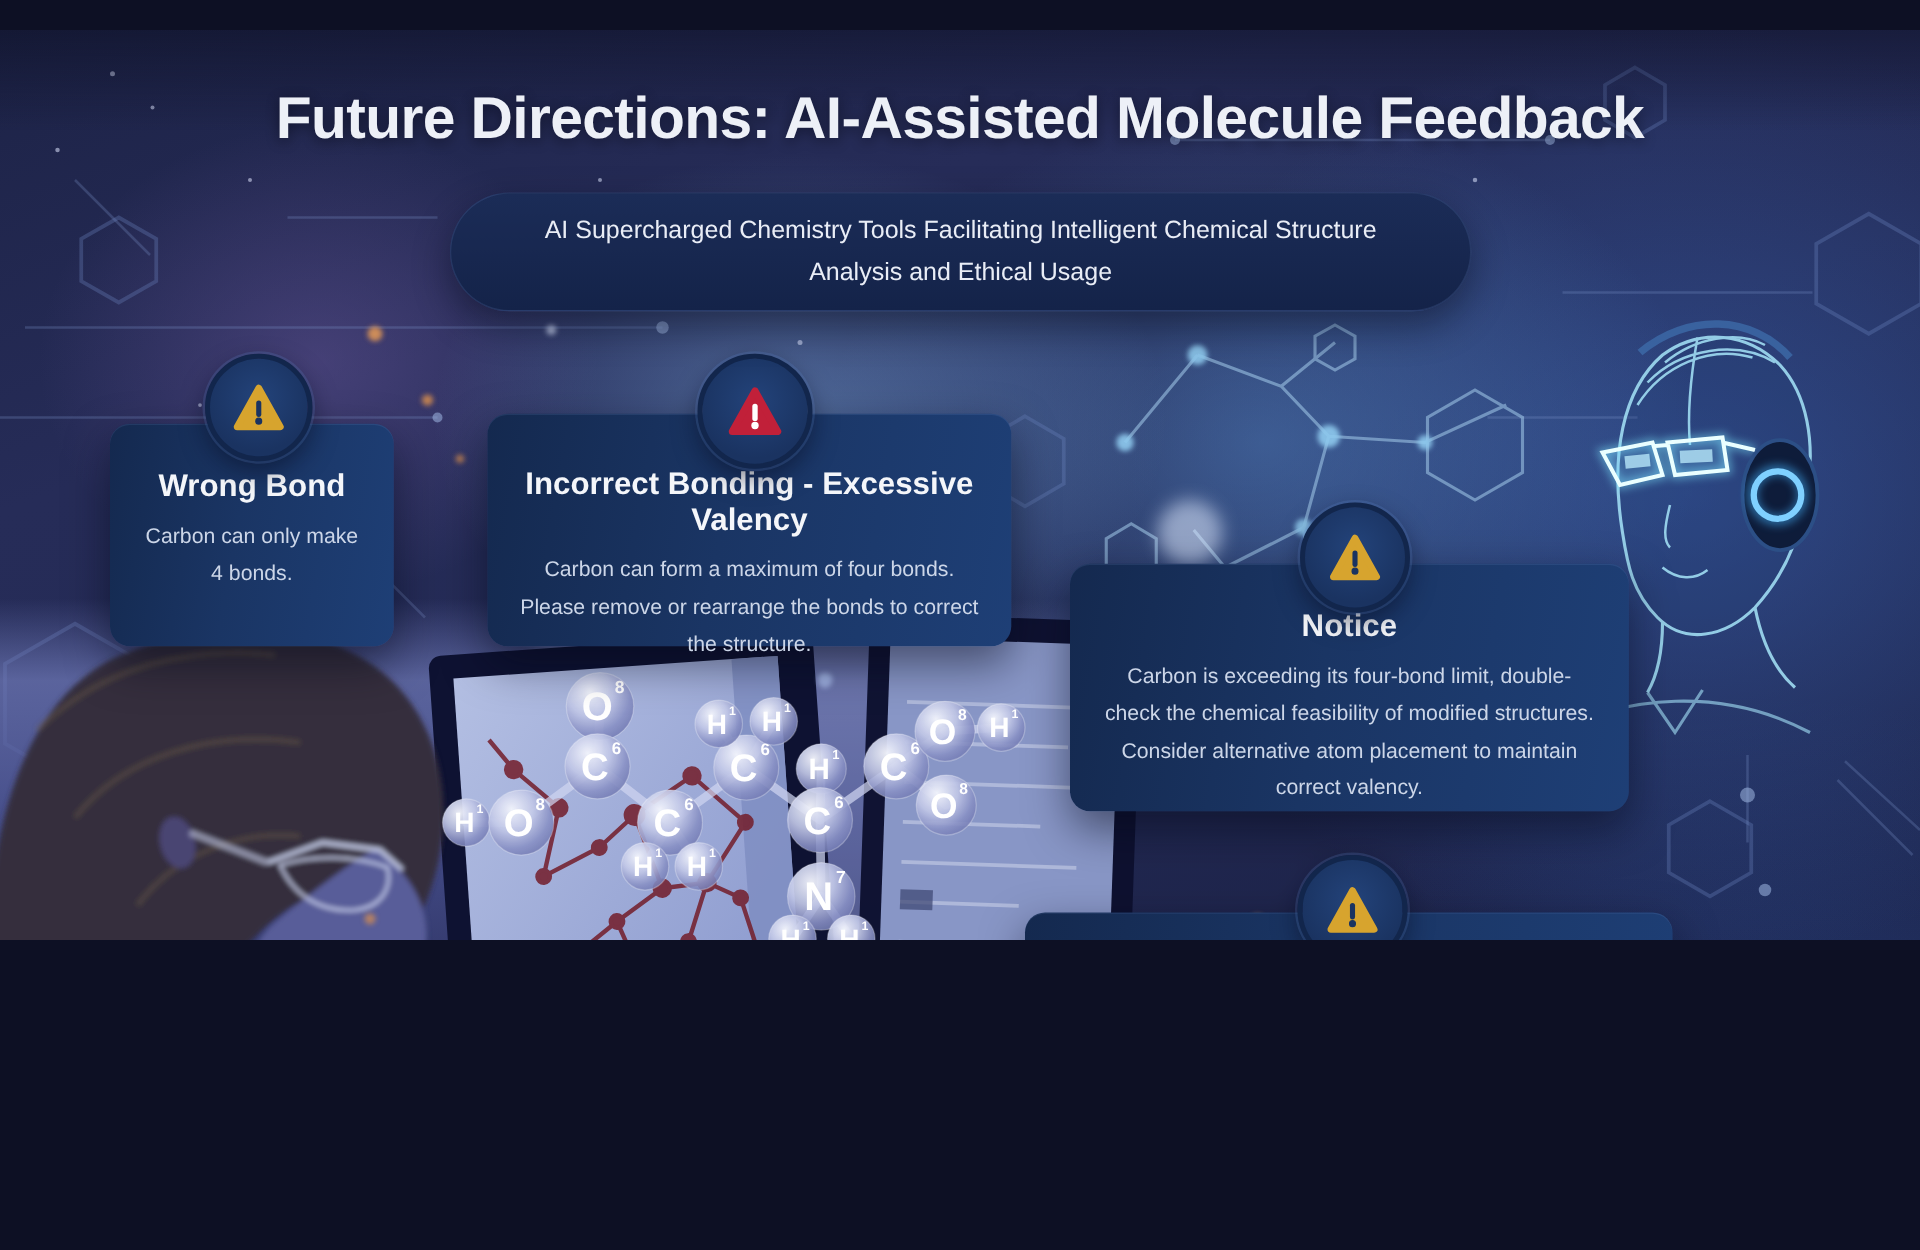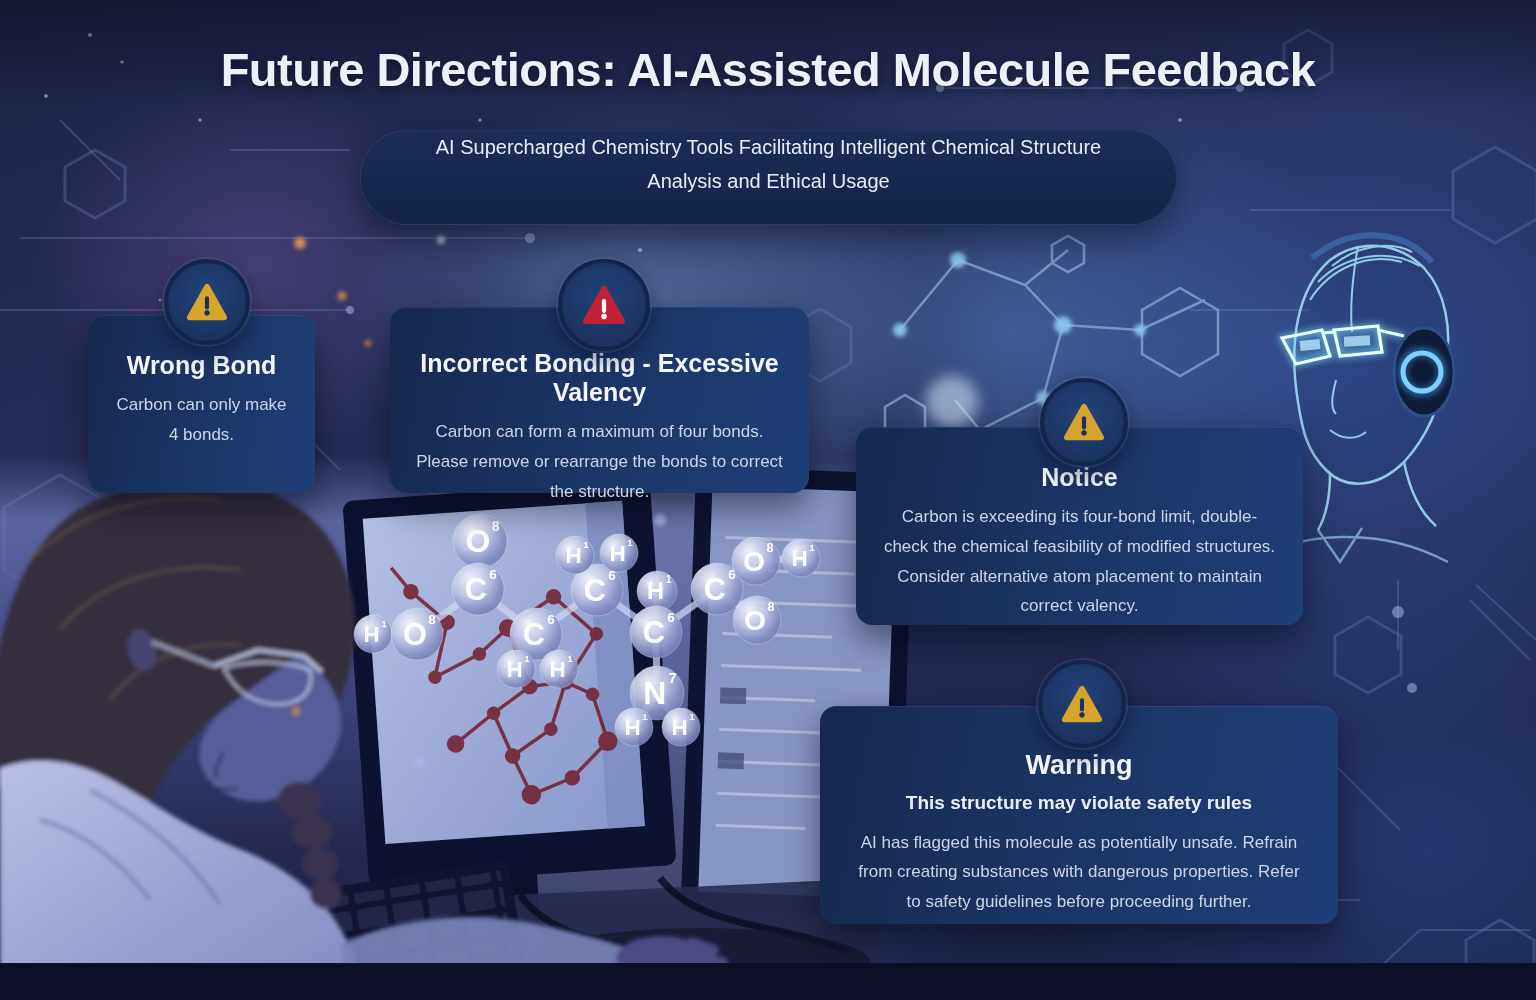--- a/index.html
+++ b/index.html
@@ -1,40 +1,41 @@
 <!DOCTYPE html>
 <html style="--accent-yellow: #d7a42e; --accent-red: #c12039;"><head>
 <meta charset="utf-8">
 <style>
   html,body{margin:0;padding:0;background:#0d1024;}
   .stage{
-    position:relative;width:1536px;height:963px;overflow:hidden;
+    position:relative;width:1536px;height:728px;overflow:hidden;
     font-family:"Liberation Sans",sans-serif;
     background:
       radial-gradient(420px 300px at 640px 310px, rgba(125,172,226,.48), rgba(125,172,226,0) 70%),
       radial-gradient(500px 380px at 1010px 330px, rgba(92,150,214,.42), rgba(92,150,214,0) 70%),
       radial-gradient(620px 520px at 1350px 370px, rgba(62,112,200,.46), rgba(62,112,200,0) 72%),
       radial-gradient(320px 270px at 255px 265px, rgba(112,92,162,.42), rgba(112,92,162,0) 70%),
       radial-gradient(420px 320px at 700px 860px, rgba(60,92,182,.32), rgba(60,92,182,0) 70%),
       radial-gradient(520px 420px at 1430px 850px, rgba(48,92,176,.34), rgba(48,92,176,0) 75%),
       linear-gradient(160deg,#1d2347 0%,#262c58 30%,#242b56 55%,#1c2247 100%);
+    margin-top: 24px;
   }
   .vignette{position:absolute;inset:0;pointer-events:none;z-index:6;
     background:
       linear-gradient(180deg, rgba(10,12,30,.45), rgba(10,12,30,0) 11%),
       radial-gradient(1900px 1250px at 50% 46%, rgba(0,0,0,0) 58%, rgba(7,9,26,.55) 100%);}
   svg.layer{position:absolute;left:0;top:0;width:1536px;height:1000px;}
   #bg-art{z-index:1}
   #molecule-layer{z-index:3}
 
   .page-title{position:absolute;z-index:7;top:42px;left:0;width:100%;margin:0;
     text-align:center;font-size:47px;font-weight:700;letter-spacing:-.5px;
     color:#edf0f7;text-shadow:0 3px 10px rgba(0,0,12,.45);}
   .pill{position:absolute;z-index:7;left:360px;top:130px;width:815px;height:93px;
-    border-radius:48px;display:flex;align-items:flex-start;justify-content:center;
+    border-radius:48px;display:flex;align-items:center;justify-content:center;
     background:linear-gradient(180deg,#1b2c57 0%,#142349 100%);
     border:1px solid rgba(120,150,210,.16);
     box-shadow:0 12px 30px rgba(4,8,24,.45);}
   .pill span{max-width:720px;text-align:center;font-size:20px;line-height:1.68;color:#e9edf6;}
 
   .card{position:absolute;z-index:4;border-radius:16px;text-align:center;
     background:linear-gradient(100deg,#14294f 0%,#1a3564 45%,#1e3f76 100%);
     box-shadow:0 14px 34px rgba(4,8,24,.5), inset 0 1px 0 rgba(140,170,230,.12);
     color:#ccd6e8;}
   .card h2{margin:0;color:#f4f6fa;font-weight:700;}

